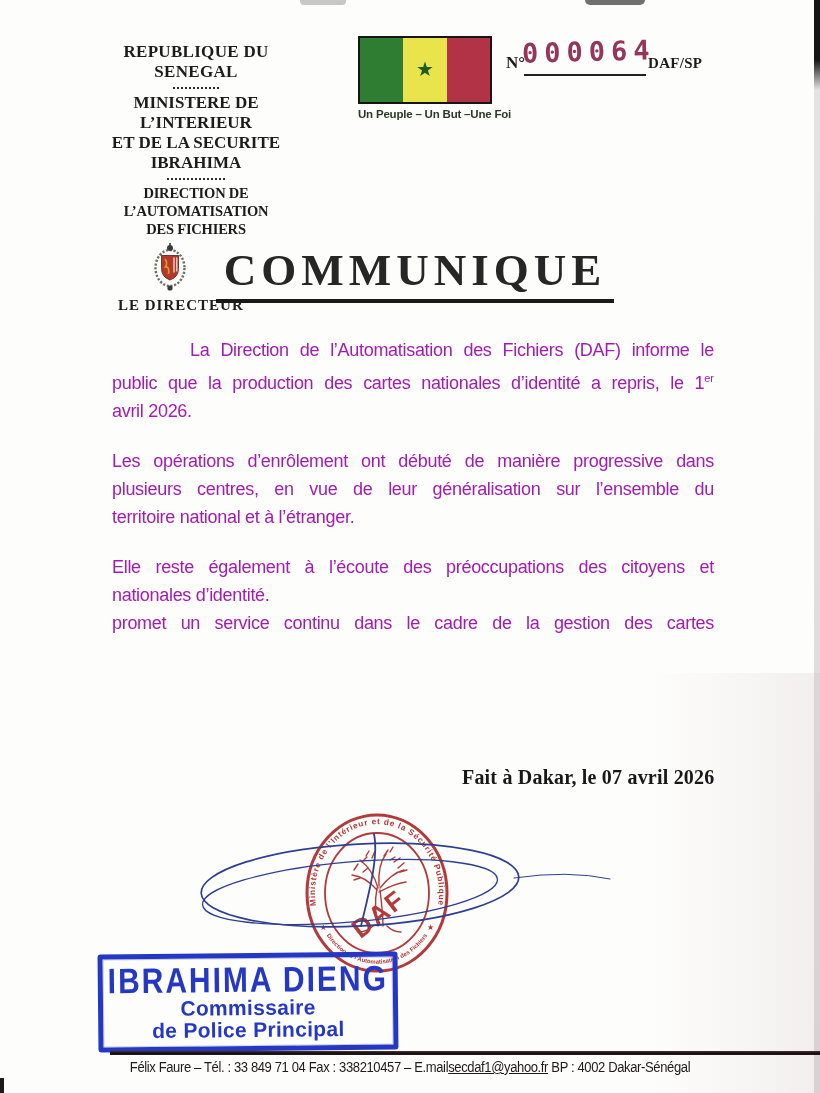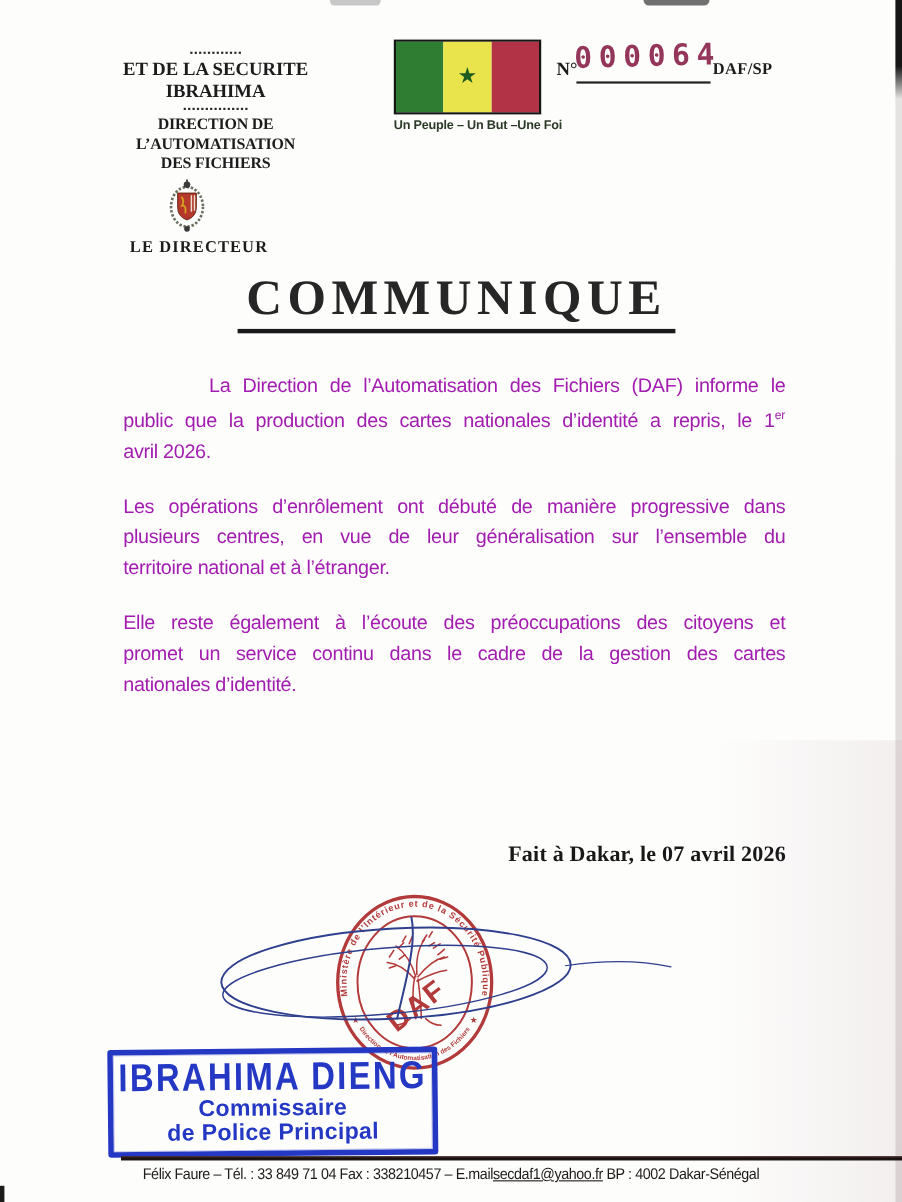--- a/index.html
+++ b/index.html
@@ -77,21 +77,23 @@
 <body>
 
 <div class="page">
   <div class="shade"></div>
   <div class="tint"></div>
   <div class="smudge-a"></div>
   <div class="smudge-b"></div>
   <div class="smudge-c"></div>
 
   <div class="letterhead">
+    <div class="lh-republic">REPUBLIQUE DU SENEGAL</div>
     <div class="lh-sep w1"></div>
+    <div class="lh-ministry">MINISTERE DE L’INTERIEUR</div>
     <div class="lh-ministry">ET DE LA SECURITE IBRAHIMA</div>
     <div class="lh-sep w2"></div>
     <div class="lh-direction">DIRECTION DE L’AUTOMATISATION</div>
     <div class="lh-direction">DES FICHIERS</div>
     <svg class="lh-emblem" width="40" height="50" viewBox="0 0 40 50">
       <ellipse cx="20" cy="25" rx="14.5" ry="18" fill="none" stroke="#6a7060" stroke-width="2.4" stroke-dasharray="2.2 1.6"></ellipse>
       <circle cx="20" cy="5" r="3" fill="#3a3a3a"></circle>
       <rect x="19.2" y="0" width="1.6" height="4" fill="#3a3a3a"></rect>
       <path d="M 11.5,12.5 h 17 v 13 q 0,8.5 -8.5,11.5 q -8.5,-3 -8.5,-11.5 z" fill="#b5392b" stroke="#5a1a10" stroke-width="0.8"></path>
       <path d="M 15,16 q 3,4 0.5,8 q 4,-1 3,7" fill="none" stroke="#d8a020" stroke-width="1.6"></path>
@@ -129,22 +131,22 @@
         <div class="line">public que la production des cartes nationales d’identité a repris, le 1<sup>er</sup></div>
         <div class="line last">avril 2026.</div>
       </div>
       <div class="para">
         <div class="line">Les opérations d’enrôlement ont débuté de manière progressive dans</div>
         <div class="line">plusieurs centres, en vue de leur généralisation sur l’ensemble du</div>
         <div class="line last">territoire national et à l’étranger.</div>
       </div>
       <div class="para">
         <div class="line">Elle reste également à l’écoute des préoccupations des citoyens et</div>
+        <div class="line last">nationales d’identité.</div>
         <div class="line">promet un service continu dans le cadre de la gestion des cartes</div>
-        <div class="line last">nationales d’identité.</div>
       </div>
     </div>
 
   <div class="dateline">Fait à Dakar, le 07 avril 2026</div>
 
   <svg class="seal" width="150" height="162" viewBox="0 0 150 162">
     <ellipse cx="75" cy="81" rx="70" ry="78" fill="none" stroke="#b23a3a" stroke-width="3"></ellipse>
     <ellipse cx="75" cy="81" rx="52" ry="60" fill="none" stroke="#b23a3a" stroke-width="1.8"></ellipse>
     <defs>
       <path id="arcTop" d="M 16,102.3 A 62,69 0 1 1 134,102.3" fill="none"></path>

